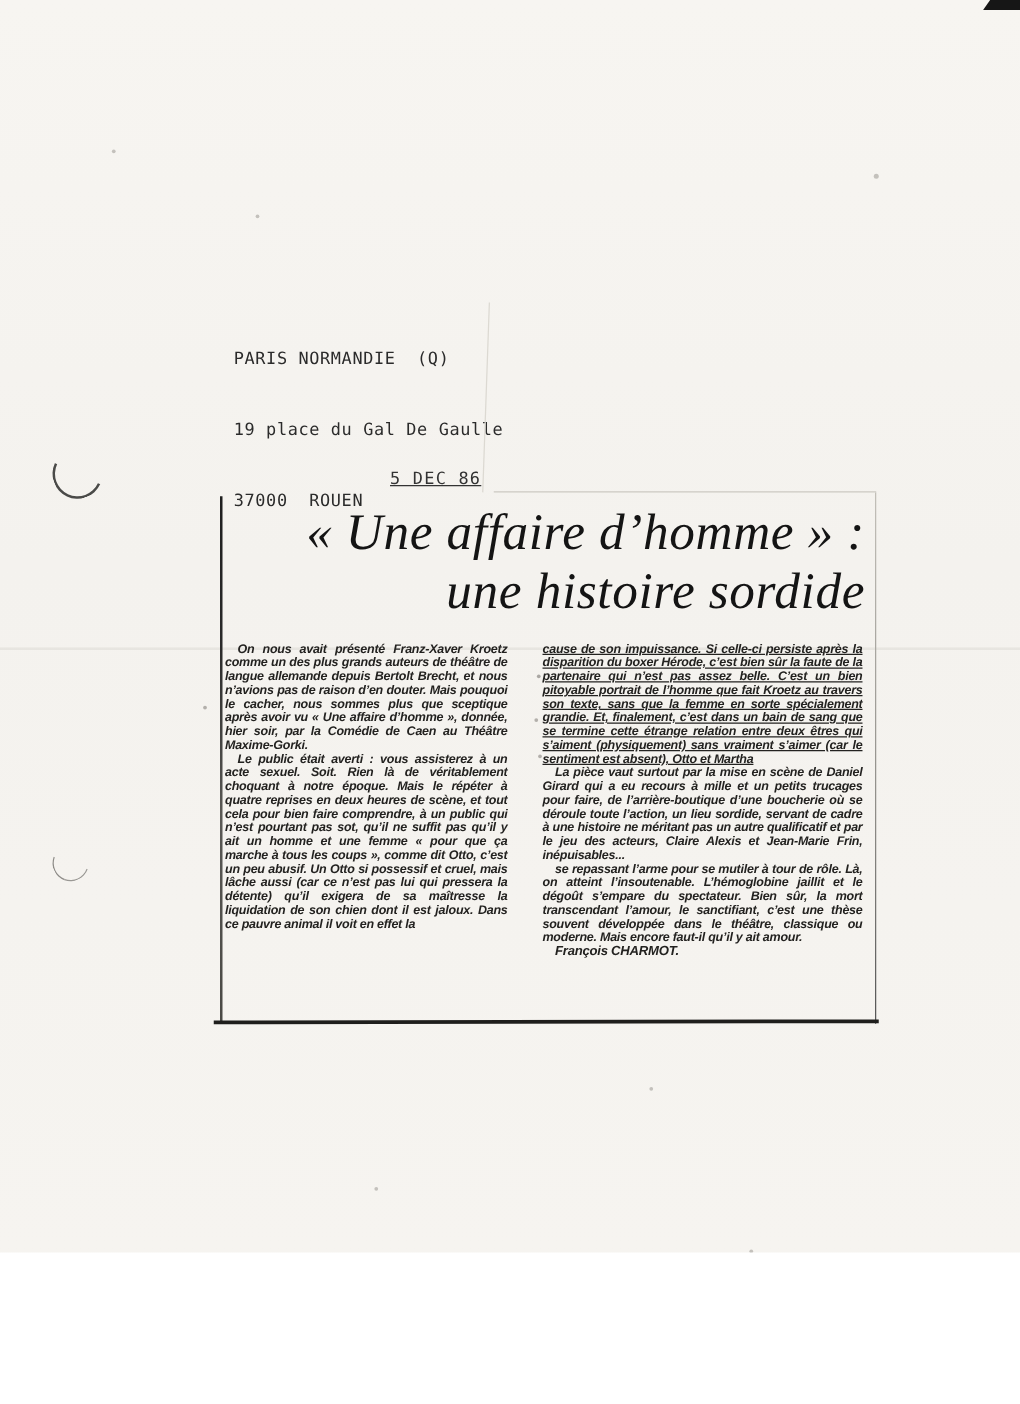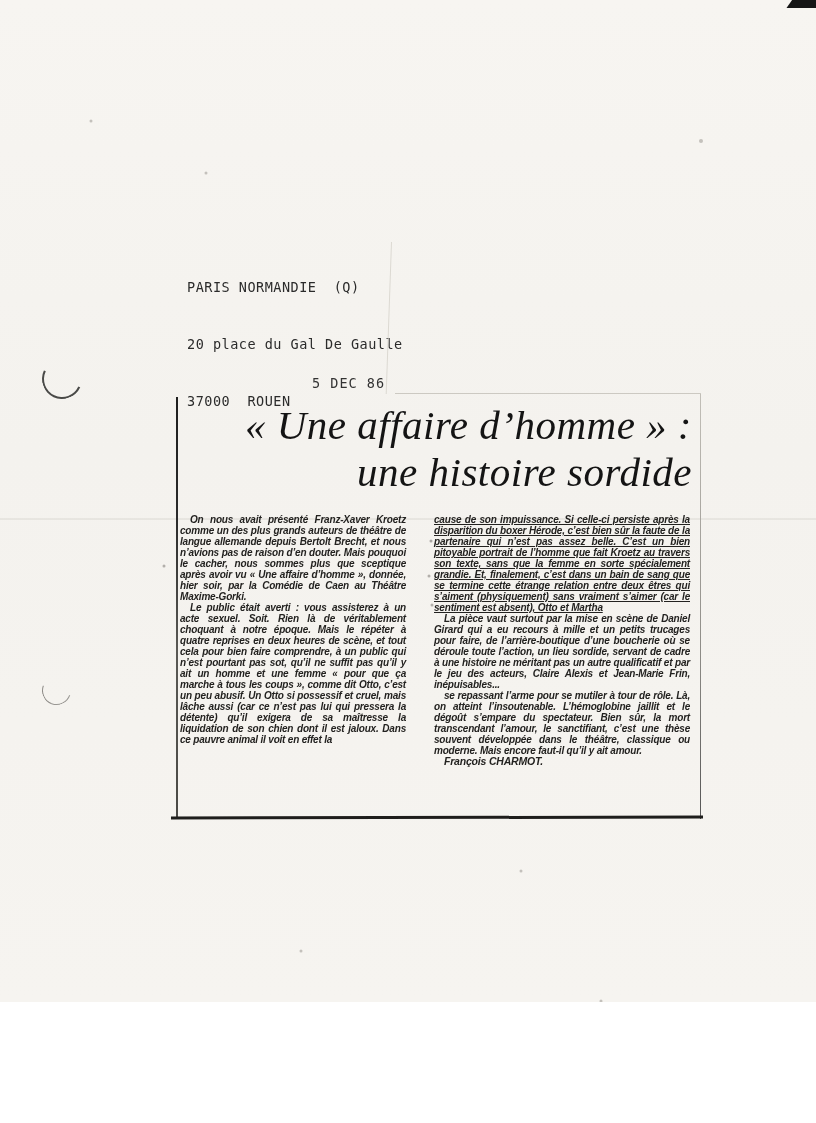--- a/index.html
+++ b/index.html
@@ -30,21 +30,21 @@
       300px 950px 0 .5px rgba(80,75,70,.3), 600px 1000px 0 .5px rgba(80,75,70,.3),
       205px 172px 0 .5px rgba(80,75,70,.3), 520px 870px 0 .5px rgba(80,75,70,.3); }
 
   
   .address { position:absolute; left:187px; top:240px; color:#2b2b2b;
     font-family:"DejaVu Sans Mono", monospace; font-size:13.5px; line-height:19px;
     white-space:pre; letter-spacing:0.5px; }
   .label-edge-right { position:absolute; left:391px; top:242px; width:1px; height:152px;
     background:#dcd9d2; transform:rotate(2deg); transform-origin:top center; }
   .date-stamp { position:absolute; left:312px; top:375px; color:#333;
-    font-family:"DejaVu Sans Mono", monospace; font-size:13.5px; letter-spacing:1px; }
+    font-family:"DejaVu Sans Mono", monospace; font-size:13.5px; letter-spacing:1px;text-decoration:underline; }
 
   
   .clip-top    { position:absolute; left:395px; top:393px; width:306px; height:1px; background:#ccc9c2; }
   .clip-left   { position:absolute; left:176px; top:397px; width:2px; height:422px;
     background:linear-gradient(#1f1f1f 0%,#2a2a2a 28%,#5a5955 60%,#4a4945 100%); }
   .clip-right  { position:absolute; left:700px; top:394px; width:1px; height:425px;
     background:linear-gradient(#c2bfb8,#8f8d88 60%,#555); }
   .clip-bottom { position:absolute; left:171px; top:816px; width:532px; height:3px;
     background:#1f1e1c; transform:rotate(-0.1deg); }
 
@@ -70,21 +70,21 @@
 <div class="page">
 
   <div class="corner-mark"></div>
   <div class="punch1"></div>
   <div class="punch2"></div>
   <div class="fold"></div>
   <div class="specks"></div>
 
   <div class="address">
     <div>PARIS NORMANDIE  (Q)</div>
-    <div>20 place du Gal De Gaulle</div>
+    <div>19 place du Gal De Gaulle</div>
     <div>37000  ROUEN</div>
   </div>
   <div class="label-edge-right"></div>
 
   <div class="date-stamp">5 DEC 86</div>
 
   <div class="clip-top"></div>
   <div class="clip-left"></div>
   <div class="clip-right"></div>
   <div class="clip-bottom"></div>

